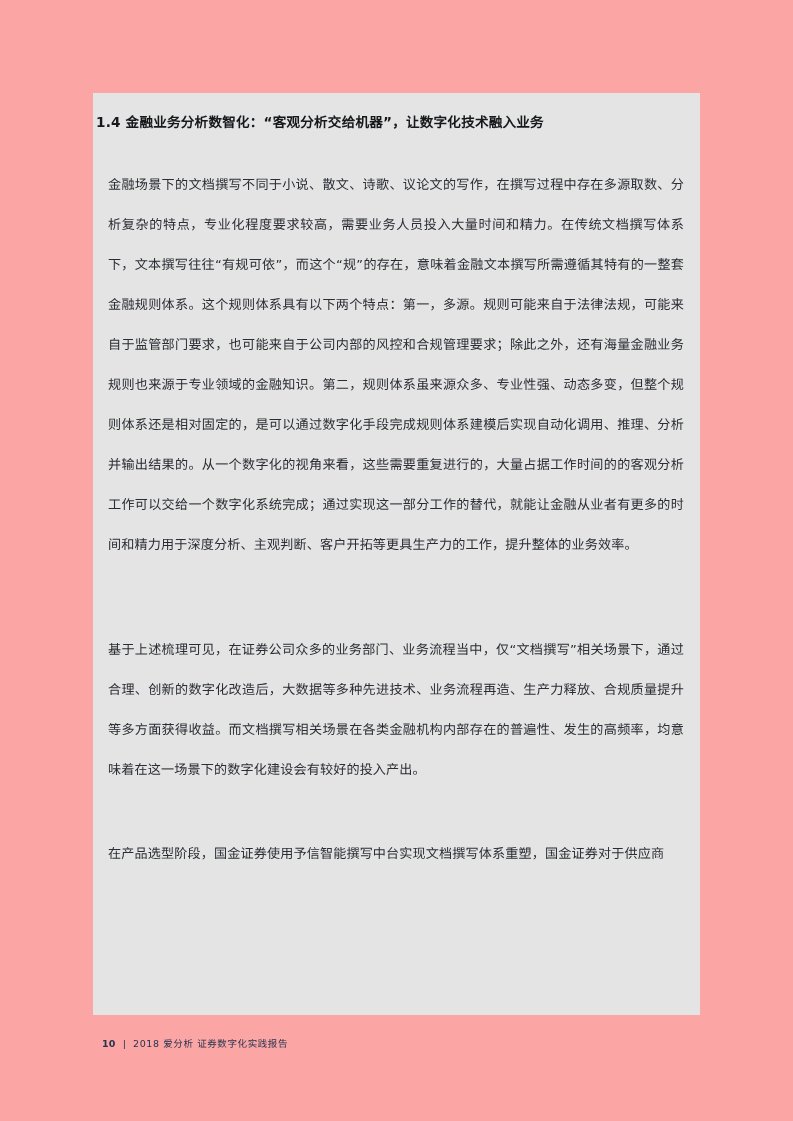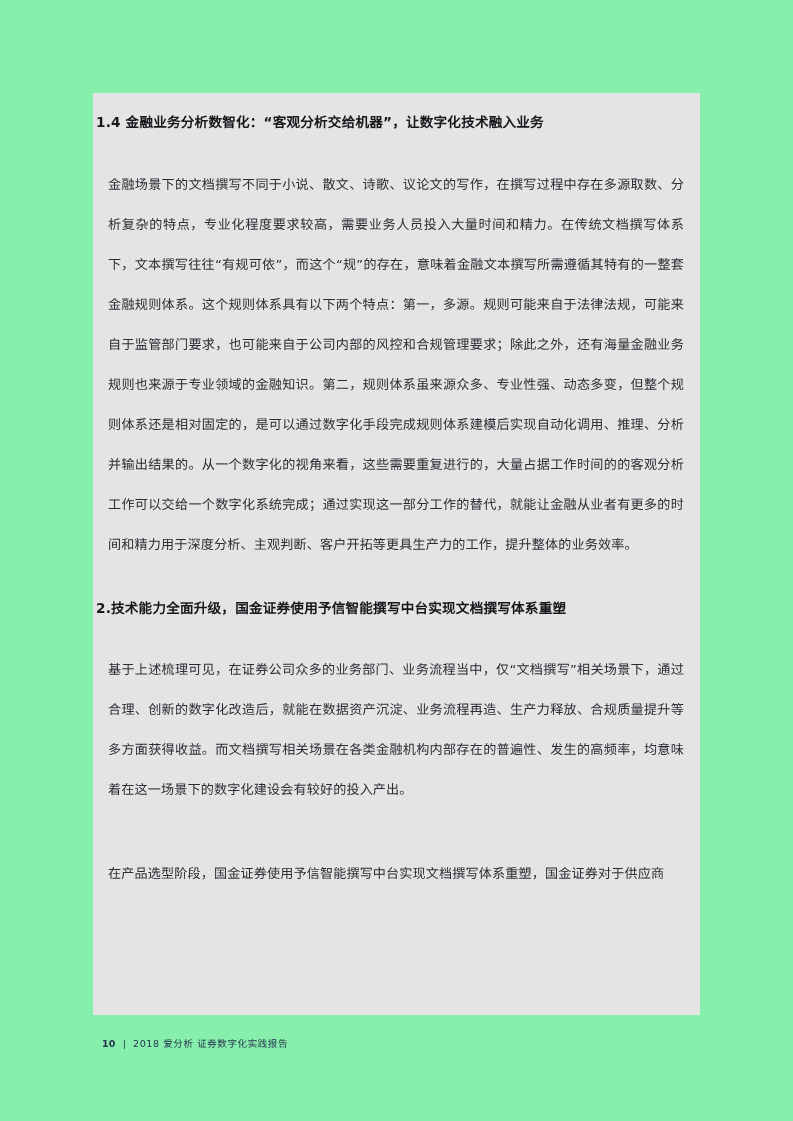--- a/index.html
+++ b/index.html
@@ -15,21 +15,21 @@
     overflow: hidden;
     position: relative;
   }
 
   .page {
     position: absolute;
     left: 0;
     top: 0;
     width: 793px;
     height: 1121px;
-    background: #86efac;
+    background: #fca5a5;
   }
 
   
   .content-panel {
     position: absolute;
     left: 93px;
     top: 93px;
     width: 607px;
     height: 922px;
     background: #e4e4e4;
@@ -102,25 +102,24 @@
       <div class="sp-h1-top"></div>
 
       <h2 class="section-heading">1.4 金融业务分析数智化：“客观分析交给机器”，让数字化技术融入业务</h2>
 
       <div class="sp-after-h1"></div>
 
       <p class="body-para">金融场景下的文档撰写不同于小说、散文、诗歌、议论文的写作，在撰写过程中存在多源取数、分析复杂的特点，专业化程度要求较高，需要业务人员投入大量时间和精力。在传统文档撰写体系下，文本撰写往往“有规可依”，而这个“规”的存在，意味着金融文本撰写所需遵循其特有的一整套金融规则体系。这个规则体系具有以下两个特点：第一，多源。规则可能来自于法律法规，可能来自于监管部门要求，也可能来自于公司内部的风控和合规管理要求；除此之外，还有海量金融业务规则也来源于专业领域的金融知识。第二，规则体系虽来源众多、专业性强、动态多变，但整个规则体系还是相对固定的，是可以通过数字化手段完成规则体系建模后实现自动化调用、推理、分析并输出结果的。从一个数字化的视角来看，这些需要重复进行的，大量占据工作时间的的客观分析工作可以交给一个数字化系统完成；通过实现这一部分工作的替代，就能让金融从业者有更多的时间和精力用于深度分析、主观判断、客户开拓等更具生产力的工作，提升整体的业务效率。</p>
 
       <div class="sp-before-h2"></div>
 
-      <h2 class="section-heading">2.技术能力全面升级，国金证券使用予信智能撰写中台实现文档撰写体系重塑</h2>
 
       <div class="sp-after-h2"></div>
 
-      <p class="body-para">基于上述梳理可见，在证券公司众多的业务部门、业务流程当中，仅“文档撰写”相关场景下，通过合理、创新的数字化改造后，就能在数据资产沉淀、业务流程再造、生产力释放、合规质量提升等多方面获得收益。而文档撰写相关场景在各类金融机构内部存在的普遍性、发生的高频率，均意味着在这一场景下的数字化建设会有较好的投入产出。</p>
+      <p class="body-para">基于上述梳理可见，在证券公司众多的业务部门、业务流程当中，仅“文档撰写”相关场景下，通过合理、创新的数字化改造后，大数据等多种先进技术、业务流程再造、生产力释放、合规质量提升等多方面获得收益。而文档撰写相关场景在各类金融机构内部存在的普遍性、发生的高频率，均意味着在这一场景下的数字化建设会有较好的投入产出。</p>
 
       <div class="sp-para-gap"></div>
 
 
       <div class="sp-para-gap"></div>
 
       <p class="body-para">在产品选型阶段，国金证券使用予信智能撰写中台实现文档撰写体系重塑，国金证券对于供应商</p>
 
     </div>
   </div>

